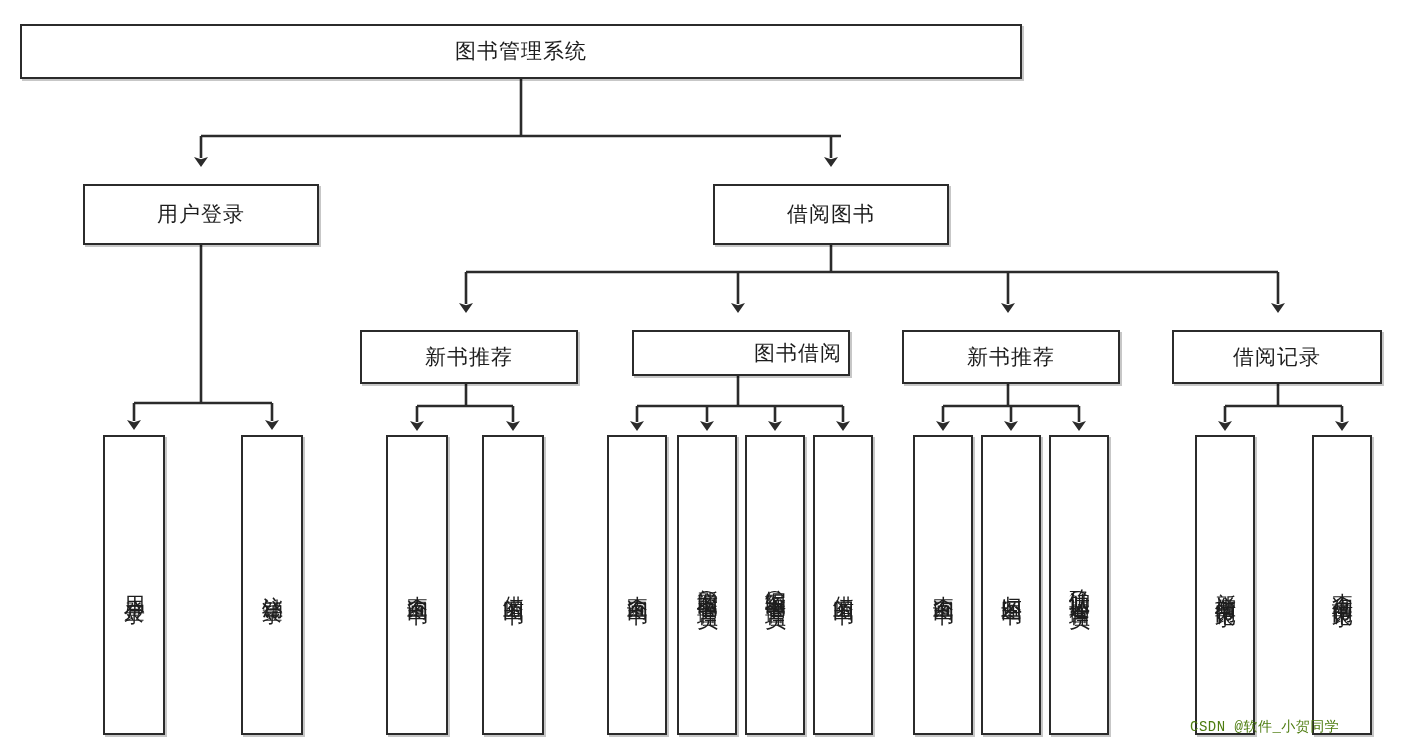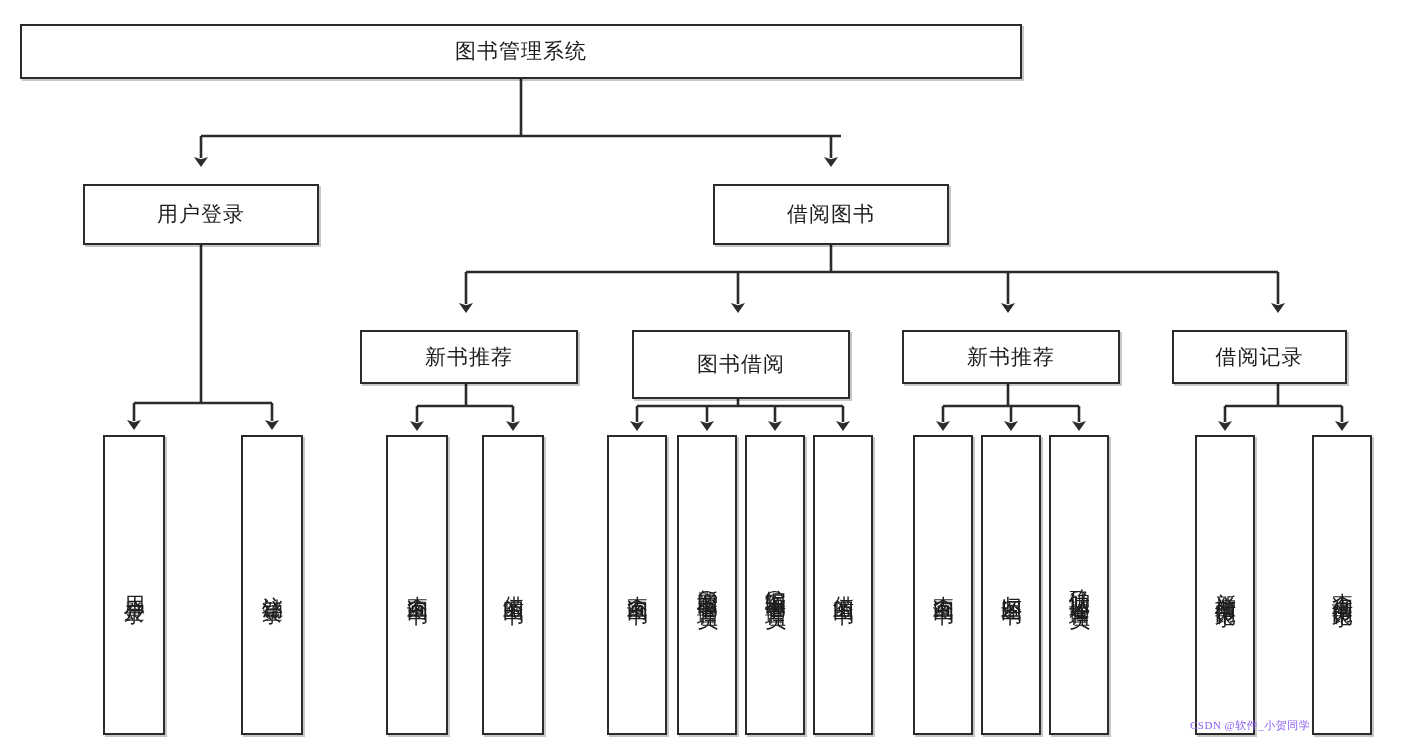--- a/index.html
+++ b/index.html
@@ -54,25 +54,25 @@
   }
   .node.vert .vlabel {
     writing-mode: vertical-rl;
     text-orientation: upright;
     display: block;
     white-space: normal;
     max-height: 100%;
   }
   .watermark {
     position: absolute;
-    font-size: 11px;
-    color: #8b5cf6;
+    font-size: 14px;
+    color: #4d7c0f;
     letter-spacing: 0.5px;
     white-space: nowrap;
-    font-family: Liberation Serif, serif;
+    font-family: Liberation Mono, monospace;
   }
 </style>
 </head>
 <body>
 
 <div id="canvas">
 
   <svg class="wires" viewBox="0 0 1405 747" xmlns="http://www.w3.org/2000/svg">
     <defs>
       <marker id="arrow" markerWidth="10" markerHeight="14" refX="1" refY="7" orient="auto" markerUnits="userSpaceOnUse">
@@ -130,27 +130,27 @@
   <div class="node horiz" style="left:83px; top:172px; width:236px; height:61px;">
     <span>用户登录</span>
   </div>
   <div class="node horiz" style="left:713px; top:172px; width:236px; height:61px;">
     <span>借阅图书</span>
   </div>
 
   <div class="node horiz" style="left:360px; top:318px; width:218px; height:54px;">
     <span>新书推荐</span>
   </div>
-  <div class="node horiz" style="left:632px; top:318px; width:218px; height:69px;">
+  <div class="node horiz" style="left:632px; top:318px; width:218px; height:46px;justify-content:flex-end;">
     <span>图书借阅</span>
   </div>
   <div class="node horiz" style="left:902px; top:318px; width:218px; height:54px;">
     <span>新书推荐</span>
   </div>
-  <div class="node horiz" style="left:1172px; top:318px; width:175px; height:54px;">
+  <div class="node horiz" style="left:1172px; top:318px; width:210px; height:54px;">
     <span>借阅记录</span>
   </div>
 
   <div class="node vert" style="left:103px; top:435px; width:62px; height:300px;">
     <span class="vlabel">用户登录</span>
   </div>
   <div class="node vert" style="left:241px; top:435px; width:62px; height:300px;">
     <span class="vlabel">注销登录</span>
   </div>
 

